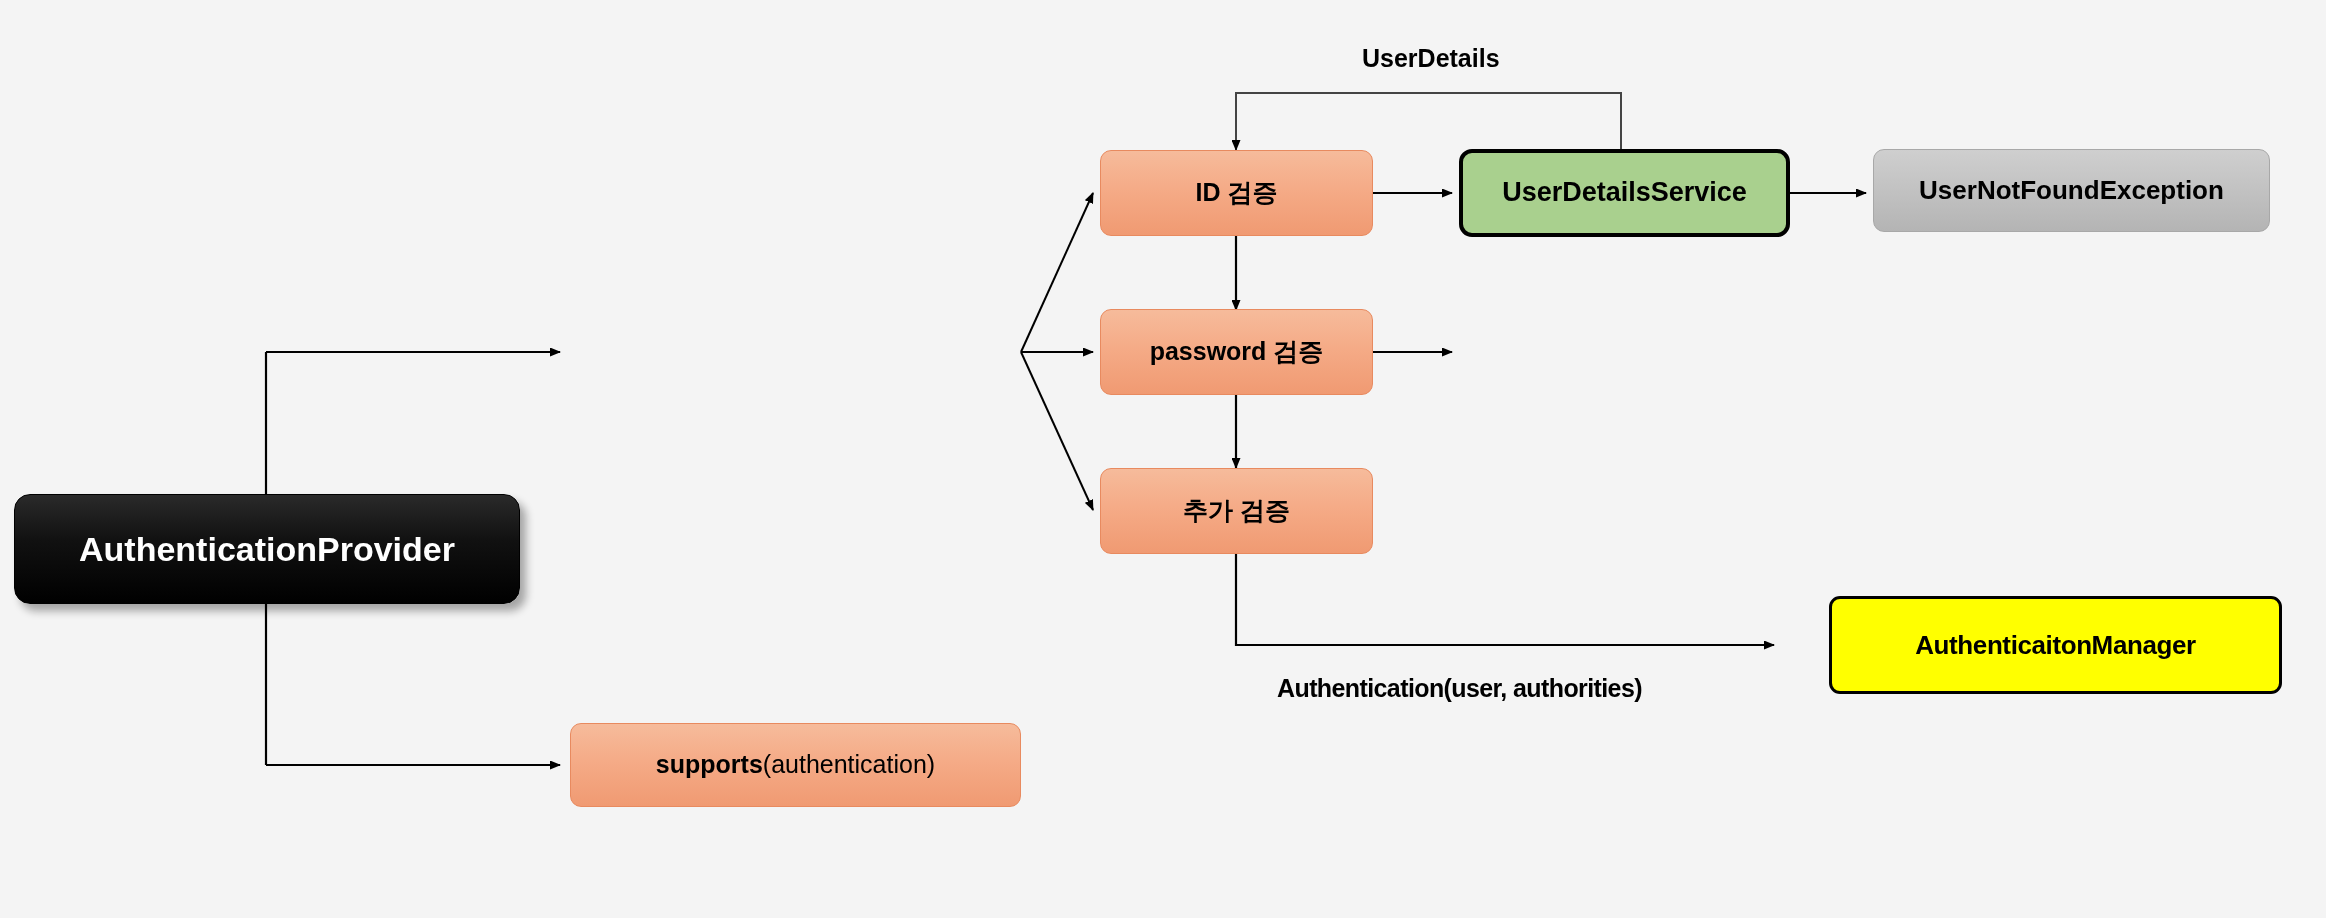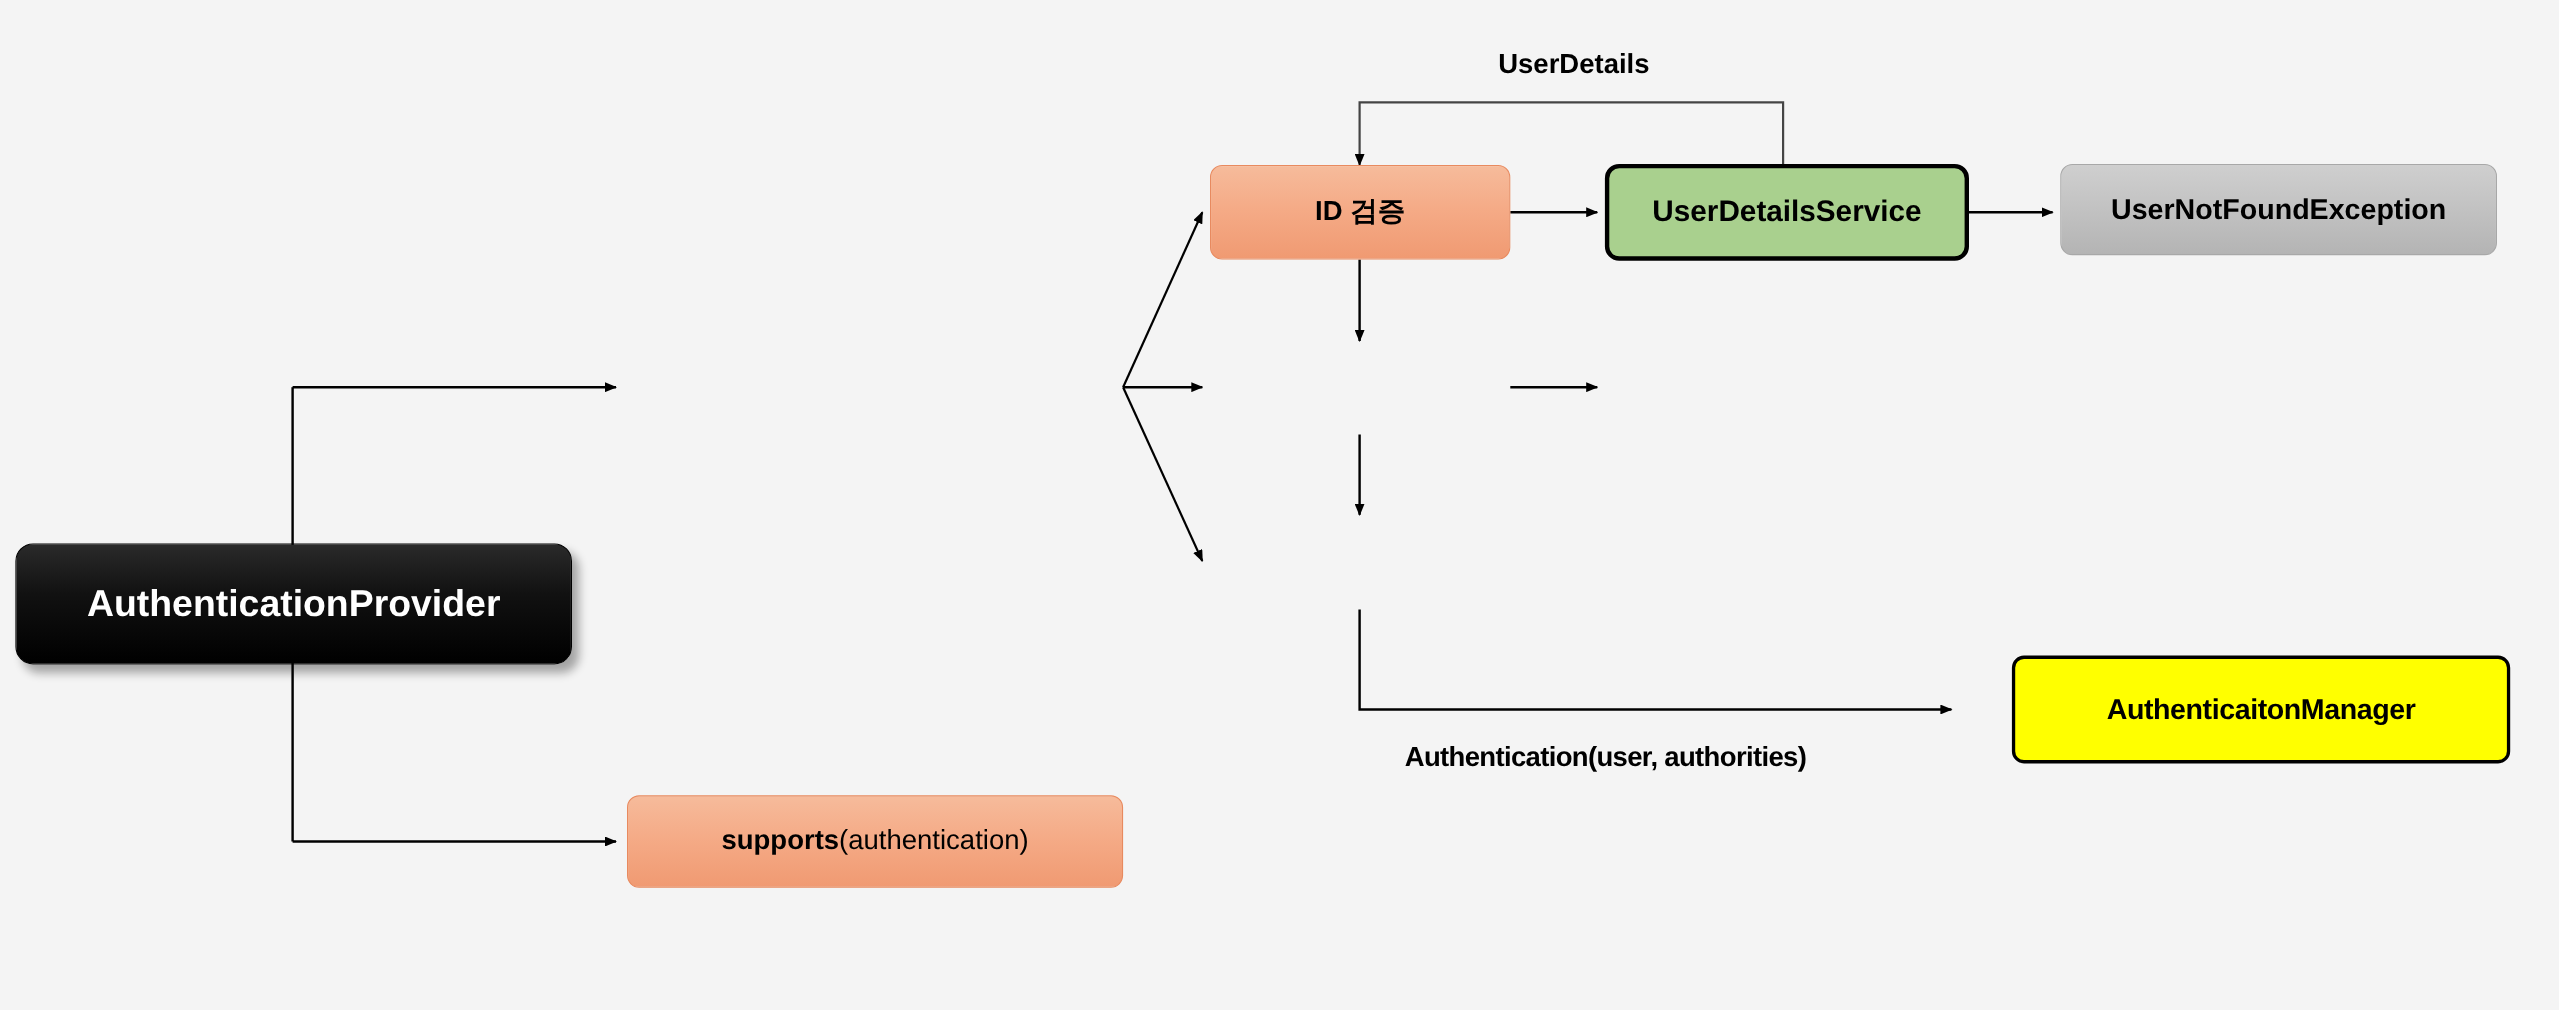--- a/index.html
+++ b/index.html
@@ -168,21 +168,27 @@
   <div class="node node-orange" style="left:570px; top:723px; width:451px; height:84px;">
     <span class="node-label">
       <span class="sig-bold">supports</span><span class="sig-reg">(authentication)</span>
     </span>
   </div>
 
   <div class="node node-orange" style="left:1100px; top:150px; width:273px; height:86px;">
     <span class="node-label">ID 검증</span>
   </div>
 
-
+  <div class="node node-orange" style="left:1100px; top:309px; width:273px; height:86px;">
+    <span class="node-label">password 검증</span>
+  </div>
+
+  <div class="node node-orange" style="left:1100px; top:468px; width:273px; height:86px;">
+    <span class="node-label">추가 검증</span>
+  </div>
 
   <div class="node node-gray" style="left:1873px; top:149px; width:397px; height:83px;">
     <span class="node-label">UserNotFoundException</span>
   </div>
 
   <div class="node node-green-strong" style="left:1459px; top:149px; width:331px; height:88px;">
     <span class="node-label">UserDetailsService</span>
   </div>
 
 

